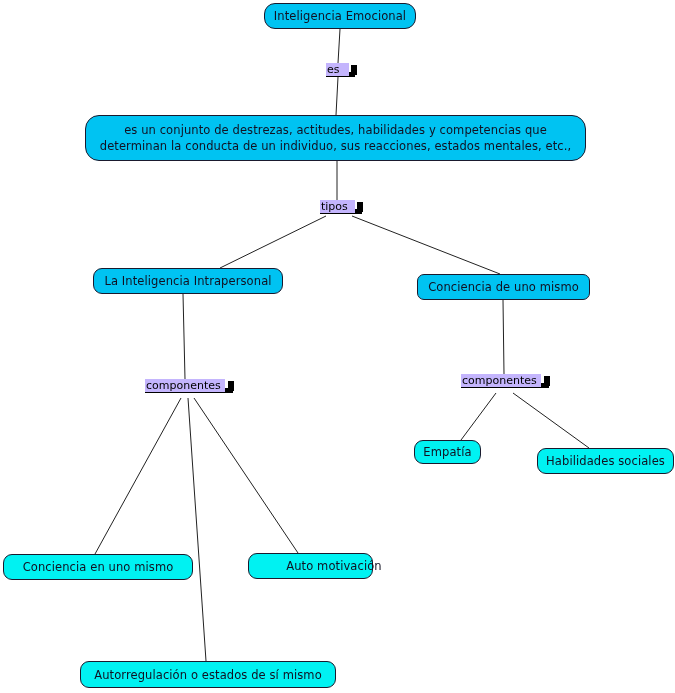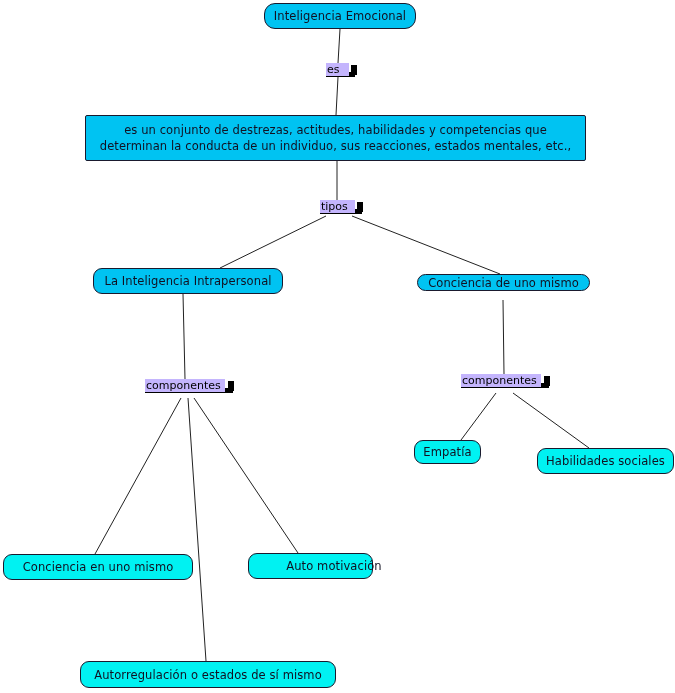--- a/index.html
+++ b/index.html
@@ -40,21 +40,21 @@
     z-index: 3;
   }
   .node.concept {
     background: #00c3f2;
   }
   .node.leaf {
     background: #00f2f2;
   }
   .node.statement {
     background: #00c3f2;
-    border-radius: 2px;
+    border-radius: 14px;
     font-size: 11.5px;
     line-height: 16px;
     padding: 4px 0;
   }
   .link-label {
     position: absolute;
     z-index: 4;
     color: #000000;
     font-size: 11px;
     line-height: 13px;
@@ -98,21 +98,21 @@
       <line x1="188" y1="398" x2="206" y2="661" stroke="#222222" stroke-width="1"></line>
       <line x1="194" y1="398" x2="298" y2="553" stroke="#222222" stroke-width="1"></line>
       <line x1="496" y1="393" x2="461" y2="440" stroke="#222222" stroke-width="1"></line>
       <line x1="513" y1="393" x2="589" y2="448" stroke="#222222" stroke-width="1"></line>
     </svg>
   <div id="node-layer">
       <div class="node concept" style="left: 264px; top: 3px; width: 152px; height: 26px; border-radius: 11px;">Inteligencia Emocional</div>
       <div class="node statement" style="left: 85px; top: 115px; width: 501px; height: 46px;">es un conjunto de destrezas, actitudes, habilidades y competencias que
 determinan la conducta de un individuo, sus reacciones, estados mentales, etc.,</div>
       <div class="node concept" style="left: 93px; top: 268px; width: 190px; height: 26px;">La Inteligencia Intrapersonal</div>
-      <div class="node concept" style="left: 417px; top: 274px; width: 173px; height: 17px;">Conciencia de uno mismo</div>
+      <div class="node concept" style="left: 417px; top: 274px; width: 173px; height: 26px; border-radius: 7px;">Conciencia de uno mismo</div>
       <div class="node leaf" style="left: 414px; top: 440px; width: 67px; height: 24px;">Empatía</div>
       <div class="node leaf" style="left: 537px; top: 448px; width: 137px; height: 26px;">Habilidades sociales</div>
       <div class="node leaf" style="left: 3px; top: 554px; width: 190px; height: 26px;">Conciencia en uno mismo</div>
       <div class="node leaf" style="left: 248px; top: 553px; width: 125px; height: 26px; padding-left: 47px;">Auto motivación</div>
       <div class="node leaf" style="left: 80px; top: 661px; width: 256px; height: 27px;">Autorregulación o estados de sí mismo</div>
     </div>
   <div id="label-layer">
       <div class="link-label" style="left: 326px; top: 63px; width: 29px; height: 14px;"><span class="lbl-bar" style="width: 29px;"></span><span class="lbl-tick" style="left: 25px; top: 2px; height: 10px;"></span><span class="lbl-text" style="width: 21px;">es</span></div>
       <div class="link-label" style="left: 320px; top: 200px; width: 42px; height: 14px;"><span class="lbl-bar" style="width: 42px;"></span><span class="lbl-tick" style="left: 37px; top: 2px; height: 10px;"></span><span class="lbl-text" style="width: 33px;">tipos</span></div>
       <div class="link-label" style="left: 145px; top: 379px; width: 88px; height: 14px;"><span class="lbl-bar" style="width: 88px;"></span><span class="lbl-tick" style="left: 83px; top: 2px; height: 10px;"></span><span class="lbl-text" style="width: 78px;">componentes</span></div>

